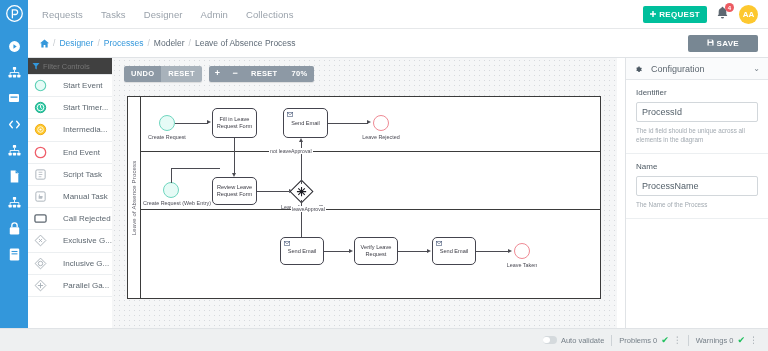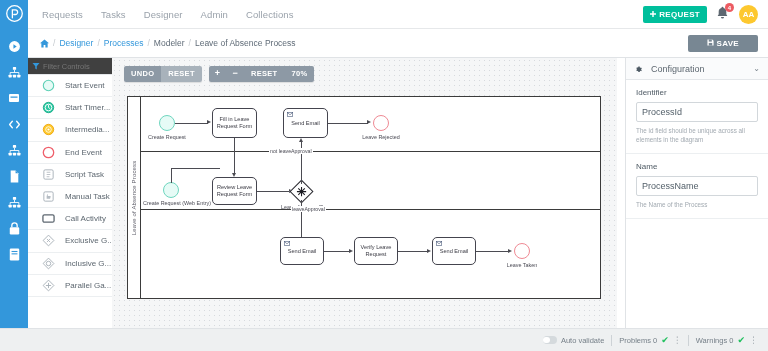--- a/index.html
+++ b/index.html
@@ -87,22 +87,22 @@
     border-bottom: 1px solid #e4e7ea; background: #404040;
   }
   .filter-ico { width: 15px; display: flex; justify-content: center; color: #3397db; }
   .filter-input {
     border: none; outline: none; background: transparent;
     font-size: 7.5px; color: #b6bcc2; width: 68px;
     font-family: "Liberation Sans", sans-serif;
   }
   .pal-list { flex: 1; overflow: hidden; position: relative; }
   .pal-item {
-    height: 22.2px; display: flex; align-items: center; gap: 10px;
-    padding-left: 14px; border-bottom: 1px solid #eceff1;
+    height: 22.2px; display: flex; align-items: center; gap: 16px;
+    padding-left: 6px; border-bottom: 1px solid #eceff1;
     font-size: 8px; color: #5d6770; cursor: pointer;
     white-space: nowrap; overflow: hidden;
   }
   .pal-ico { width: 13px; height: 13px; flex: 0 0 13px; position: relative; }
   .pal-scroll {
     position: absolute; right: 1px; top: 1px; width: 5px; bottom: 1px;
     background: #f2f4f5;
   }
   .pal-thumb {
     position: absolute; right: 1px; top: 10px; width: 5px; height: 115px;
@@ -439,21 +439,21 @@
             </svg>
         </span>
         <span>Manual Task</span>
       </div>
       <div class="pal-item">
         <span class="pal-ico">
           <svg width="13" height="13" viewBox="0 0 14 14">
               <rect x="1" y="3" width="12" height="8" rx="1.6" fill="#fff" stroke="#5d6770" stroke-width="1.4"></rect>
             </svg>
         </span>
-        <span>Call Activity</span>
+        <span>Call Rejected</span>
       </div>
       <div class="pal-item">
         <span class="pal-ico">
           <svg width="13" height="13" viewBox="0 0 14 14">
               <path d="M7 1.2L12.8 7 7 12.8 1.2 7z" fill="#fff" stroke="#a8b0b8" stroke-width="1"></path>
               <path d="M5.3 5.3l3.4 3.4M8.7 5.3l-3.4 3.4" stroke="#a8b0b8" stroke-width="0.9"></path>
             </svg>
         </span>
         <span>Exclusive G...</span>
       </div>

